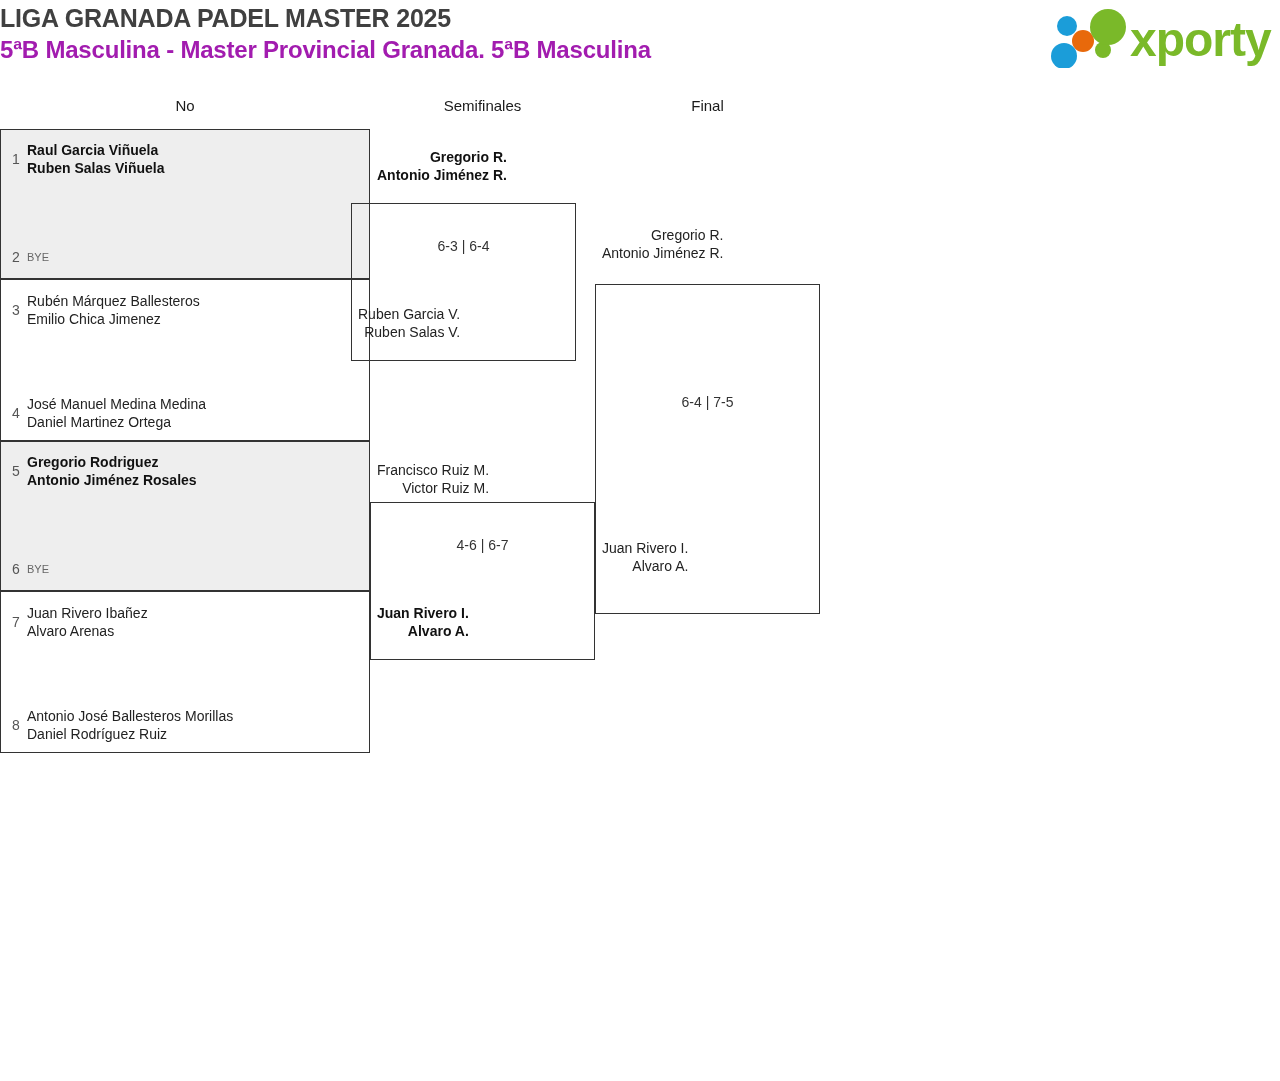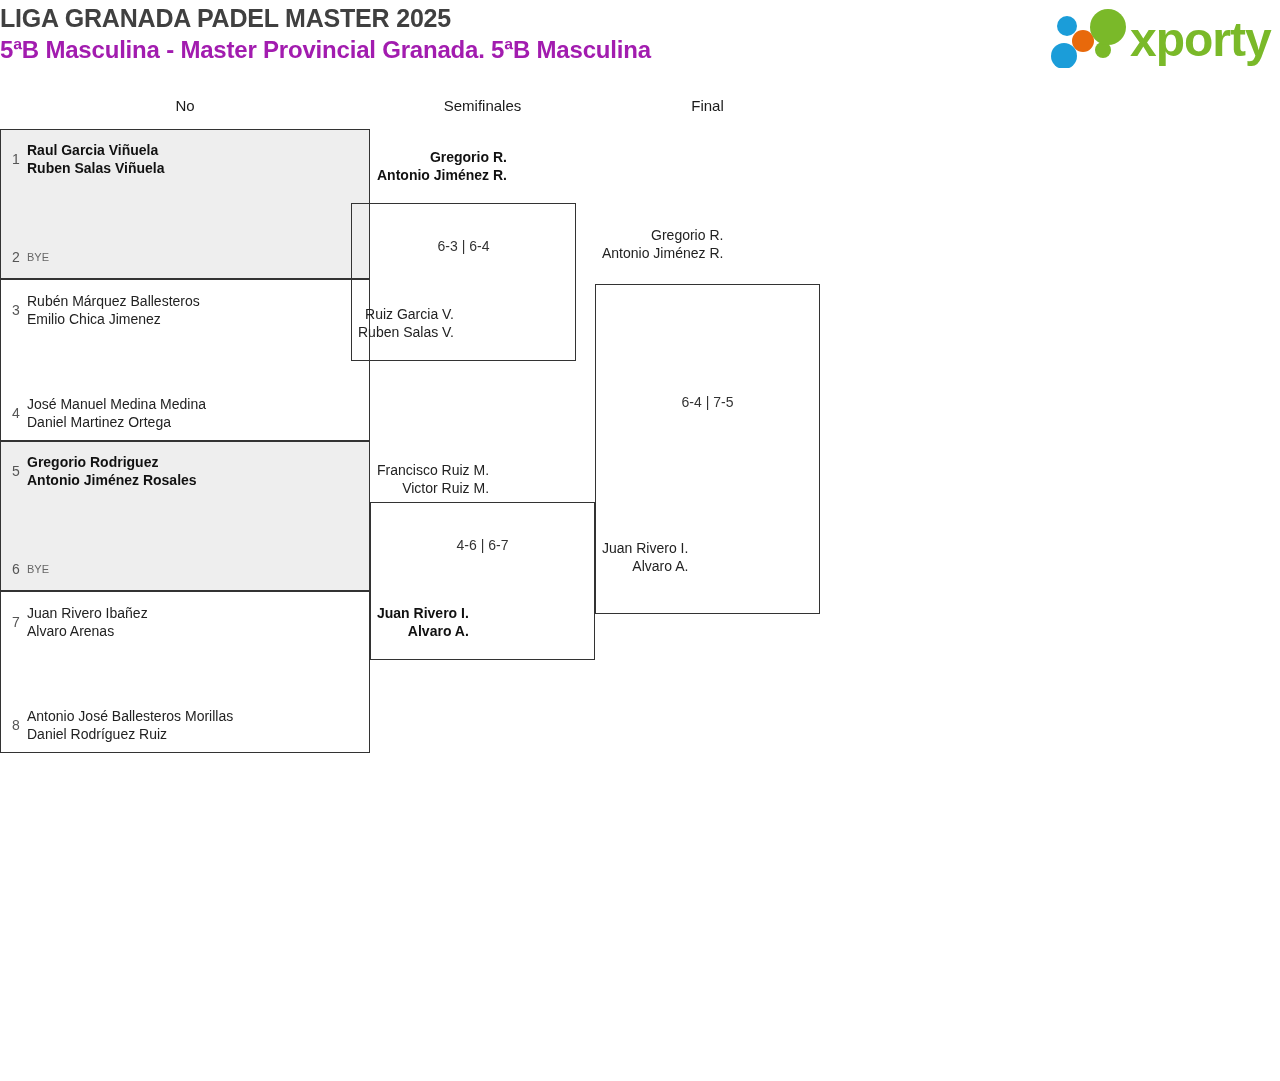--- a/index.html
+++ b/index.html
@@ -160,21 +160,21 @@
   </div>
 
   <div class="slot win" style="left:377px; top:148px;">
     <span>Gregorio R.</span><br>
     <span>Antonio Jiménez R.</span>
   </div>
 
   <div class="matchbox" style="left:351px; top:203px; width:225px; height:158px;">
     <div class="score" style="top:34px;">6-3 | 6-4</div>
     <div class="slot" style="left:6px; top:101px;">
-      <span>Ruiz Garcia V.</span><br>
+      <span>Ruben Garcia V.</span><br>
       <span>Ruben Salas V.</span>
     </div>
   </div>
 
   <div class="slot" style="left:377px; top:461px;">
     <span>Francisco Ruiz M.</span><br>
     <span>Victor Ruiz M.</span>
   </div>
 
   <div class="matchbox" style="left:370px; top:502px; width:225px; height:158px;">

